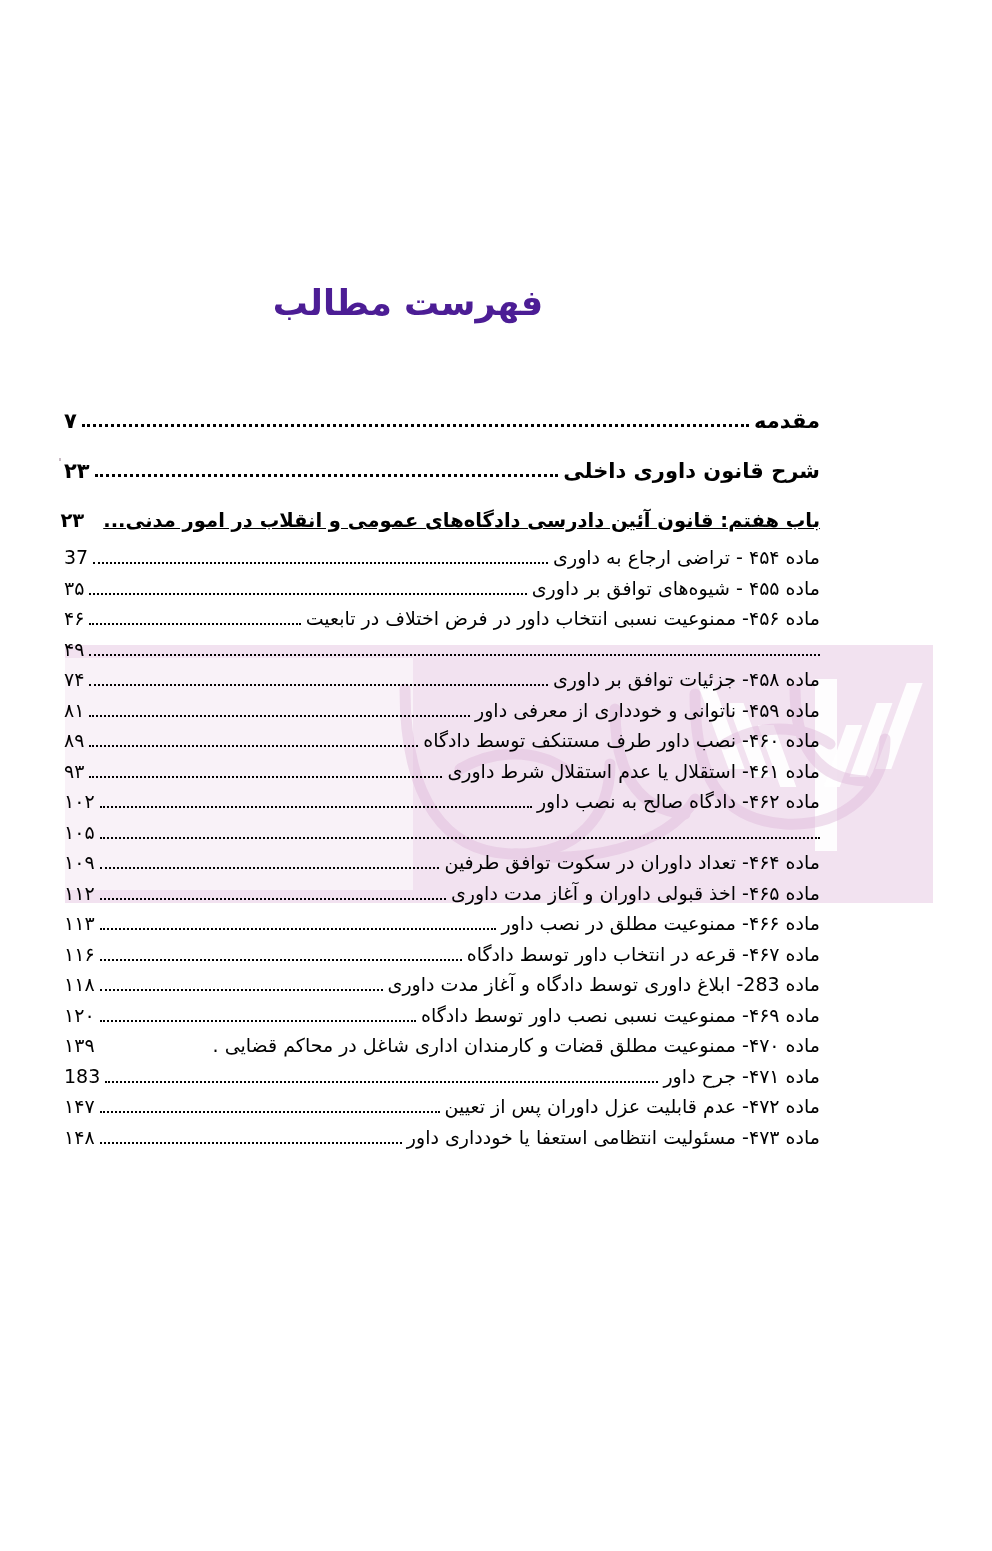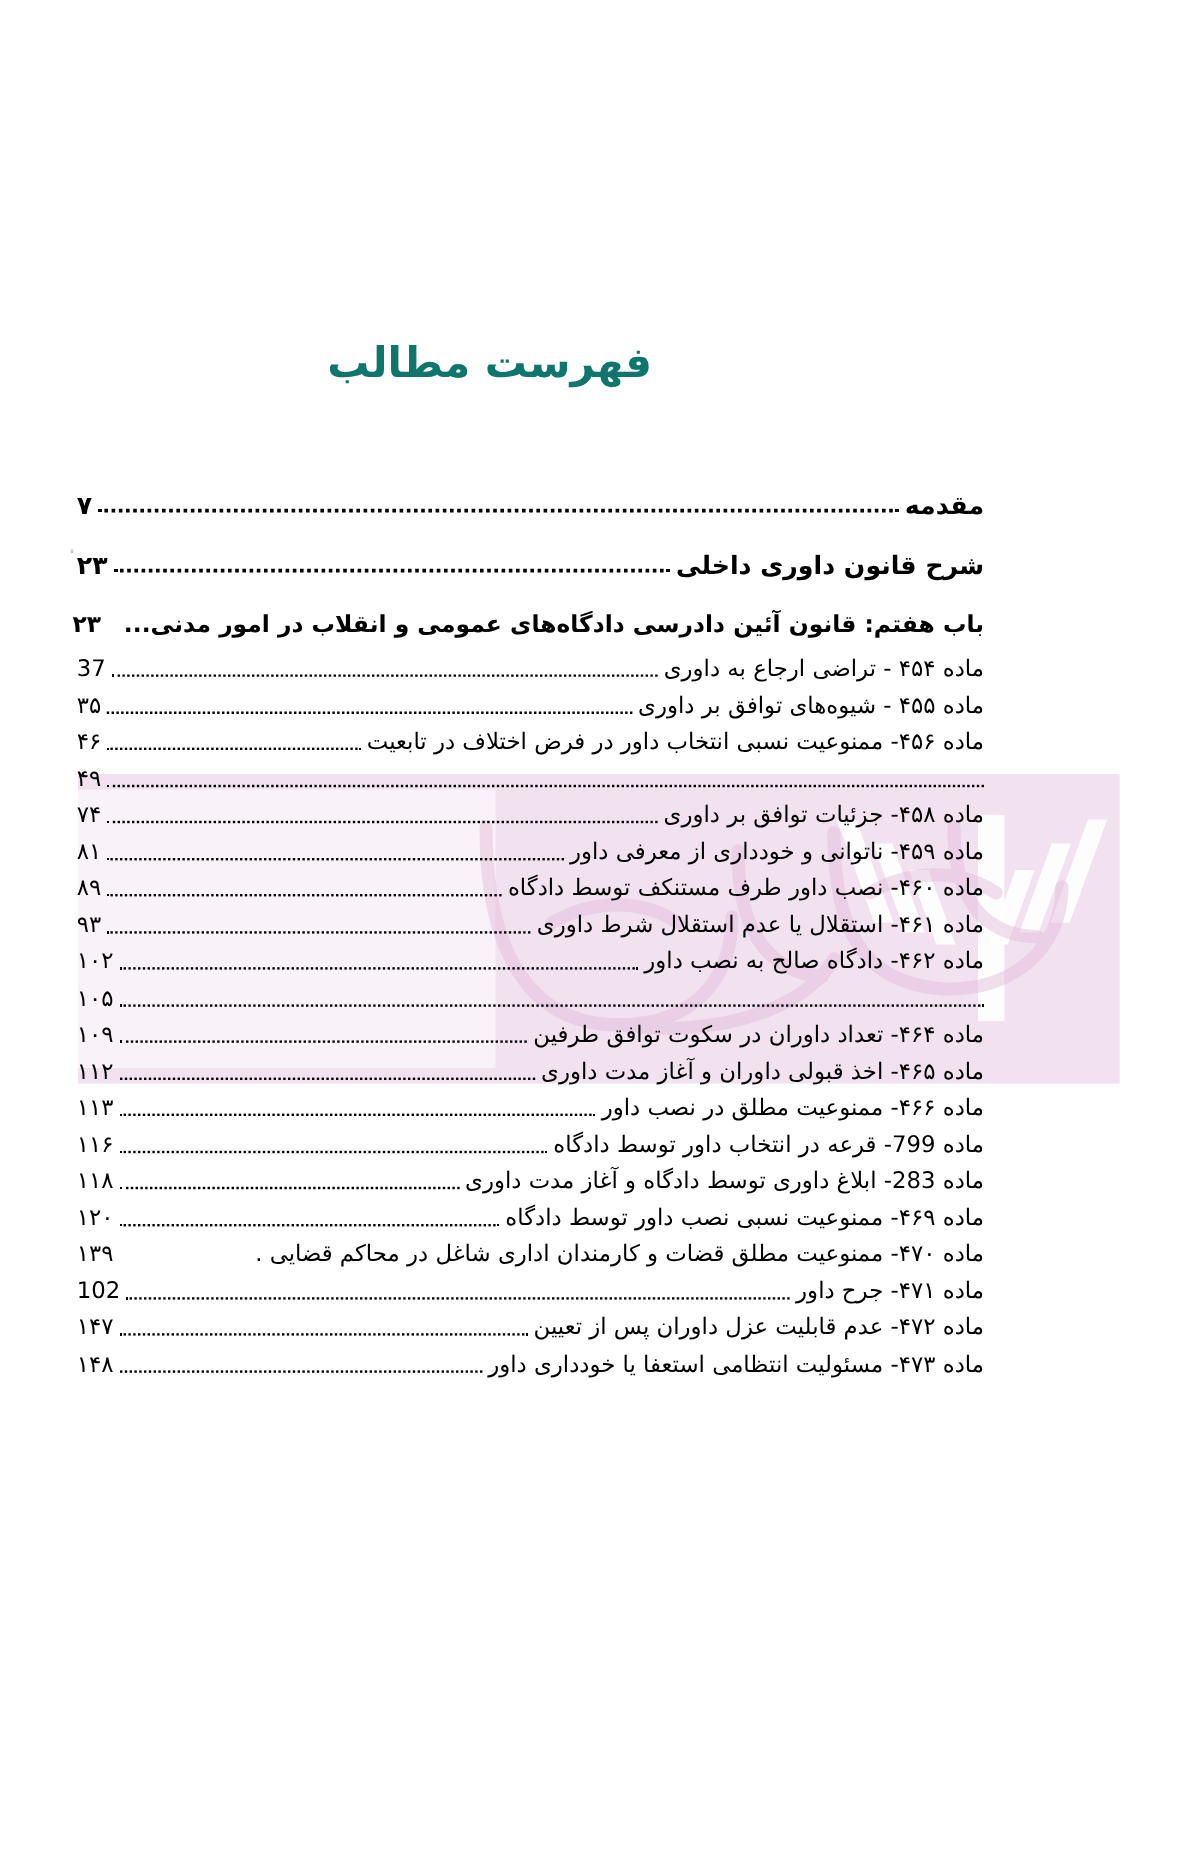--- a/index.html
+++ b/index.html
@@ -88,21 +88,21 @@
 
   .doc-title {
     position: absolute;
     top: 283px;
     left: 0;
     width: 816px;
     text-align: center;
     font-size: 35px;
     font-weight: bold;
     letter-spacing: 0px;
-    color: #0f766e;
+    color: #4c1d95;
   }
 
   .toc {
     position: absolute;
     top: 409px;
     right: 172px;
     width: 756px;
   }
 
   .row {
@@ -137,21 +137,21 @@
     margin-bottom: 26px;
   }
   .row.level0 .leader { border-bottom-width: 3px; margin-bottom: 6px; }
 
   .row.level1 {
     font-size: 19.5px;
     font-weight: bold;
     margin-bottom: 14px;
   }
   .row.level1 .leader { border-bottom-style: none; }
-  .row.level1 .label { padding-left: 4px; }
+  .row.level1 .label { padding-left: 4px; text-decoration: underline; }
 
   .row.level2 {
     font-size: 19px;
     font-weight: normal;
     margin-bottom: 8.5px;
   }
   .row.level2 .leader { border-bottom-width: 2.4px; margin-bottom: 4px; }
 </style>
 </head>
 <body>
@@ -263,21 +263,21 @@
           <span class="label">ماده ۴۶۵- اخذ قبولی داوران و آغاز مدت داوری</span>
           <span class="leader"></span>
           <span class="pg">۱۱۲</span>
         </div>
         <div class="row level2">
           <span class="label">ماده ۴۶۶- ممنوعیت مطلق در نصب داور</span>
           <span class="leader"></span>
           <span class="pg">۱۱۳</span>
         </div>
         <div class="row level2">
-          <span class="label">ماده 799- قرعه در انتخاب داور توسط دادگاه</span>
+          <span class="label">ماده ۴۶۷- قرعه در انتخاب داور توسط دادگاه</span>
           <span class="leader"></span>
           <span class="pg">۱۱۶</span>
         </div>
         <div class="row level2">
           <span class="label">ماده 283- ابلاغ داوری توسط دادگاه و آغاز مدت داوری</span>
           <span class="leader"></span>
           <span class="pg">۱۱۸</span>
         </div>
         <div class="row level2">
           <span class="label">ماده ۴۶۹- ممنوعیت نسبی  نصب داور توسط دادگاه</span>
@@ -285,21 +285,21 @@
           <span class="pg">۱۲۰</span>
         </div>
         <div class="row level2">
           <span class="label">ماده ۴۷۰- ممنوعیت مطلق قضات و کارمندان اداری شاغل در محاکم قضایی .</span>
           <span class="leader" style="border-bottom-style: none;"></span>
           <span class="pg">۱۳۹</span>
         </div>
         <div class="row level2">
           <span class="label">ماده ۴۷۱- جرح داور</span>
           <span class="leader"></span>
-          <span class="pg">102</span>
+          <span class="pg">183</span>
         </div>
         <div class="row level2">
           <span class="label">ماده ۴۷۲- عدم قابلیت عزل داوران پس از تعیین</span>
           <span class="leader"></span>
           <span class="pg">۱۴۷</span>
         </div>
         <div class="row level2">
           <span class="label">ماده ۴۷۳- مسئولیت انتظامی استعفا یا خودداری داور</span>
           <span class="leader"></span>
           <span class="pg">۱۴۸</span>

